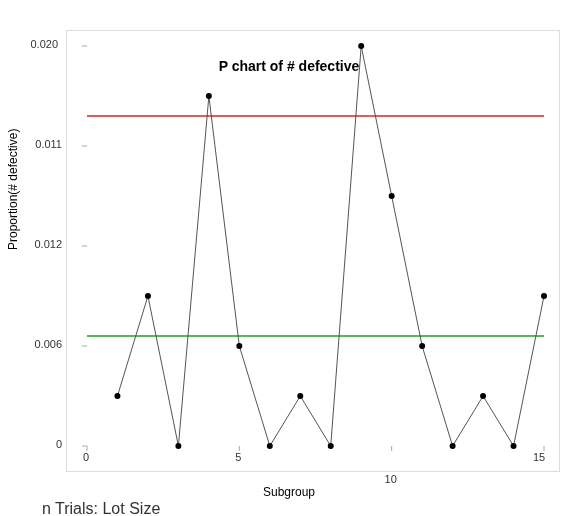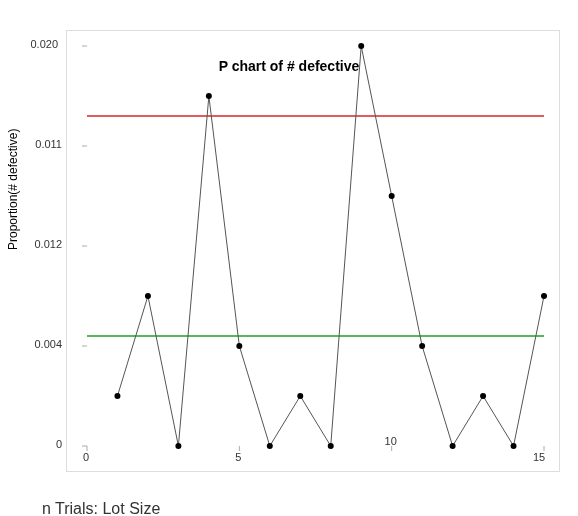--- a/index.html
+++ b/index.html
@@ -15,20 +15,21 @@
   .ucl-line{stroke:#d62728;stroke-width:1.5;}
   .data-line{stroke:#555;stroke-width:1;fill:none;}
   .data-point{fill:#000;stroke:none;}
 </style>
 </head>
 <body>
 
 <div class="chart-wrap">
   <div class="chart-title">P chart of # defective</div>
   <div class="y-axis-label">Proportion(# defective)</div>
+  <div class="x-axis-label">Subgroup</div>
   <div class="plot-area">
     <svg id="plot-svg" width="492" height="440">
         <line x1="20" x2="477" y1="84.99999999999997" y2="84.99999999999997" class="ucl-line"></line>
         <line x1="20" x2="477" y1="305.00000000000006" y2="305.00000000000006" class="center-line"></line>
         <path d="M50.46666666666667 365 L80.93333333333334 265 L111.4 415 L141.86666666666667 64.99999999999996 L172.33333333333331 315 L202.8 415 L233.26666666666668 365 L263.73333333333335 415 L294.2 15 L324.66666666666663 165 L355.1333333333333 315 L385.6 415 L416.06666666666666 365 L446.53333333333336 415 L477 265 " class="data-line"></path>
         <circle cx="50.46666666666667" cy="365" r="3" class="data-point"></circle>
         <circle cx="80.93333333333334" cy="265" r="3" class="data-point"></circle>
         <circle cx="111.4" cy="415" r="3" class="data-point"></circle>
         <circle cx="141.86666666666667" cy="64.99999999999996" r="3" class="data-point"></circle>
         <circle cx="172.33333333333331" cy="315" r="3" class="data-point"></circle>
@@ -48,23 +49,23 @@
         <line x1="477" x2="477" y1="415" y2="420" stroke="#aaa"></line>
         <line x1="15" x2="20" y1="415" y2="415" stroke="#aaa"></line>
         <line x1="15" x2="20" y1="315" y2="315" stroke="#aaa"></line>
         <line x1="15" x2="20" y1="215" y2="215" stroke="#aaa"></line>
         <line x1="15" x2="20" y1="115" y2="115" stroke="#aaa"></line>
         <line x1="15" x2="20" y1="15" y2="15" stroke="#aaa"></line>
       </svg>
   </div>
   <div id="tick-layer">
       <div class="tick-label" style="right: 516px; top: 438px; text-align: right; width: 40px;">0</div>
-      <div class="tick-label" style="right: 516px; top: 338px; text-align: right; width: 40px;">0.004</div>
+      <div class="tick-label" style="right: 516px; top: 338px; text-align: right; width: 40px;">0.006</div>
       <div class="tick-label" style="right: 516px; top: 238px; text-align: right; width: 40px;">0.012</div>
       <div class="tick-label" style="right: 516px; top: 138px; text-align: right; width: 40px;">0.011</div>
       <div class="tick-label" style="right: 520px; top: 38px; text-align: right; width: 40px;">0.020</div>
       <div class="tick-label" style="left: 76px; top: 451px; width: 20px; text-align: center;">0</div>
       <div class="tick-label" style="left: 228.333px; top: 451px; width: 20px; text-align: center;">5</div>
-      <div class="tick-label" style="left: 380.667px; top: 435px; width: 20px; text-align: center;">10</div>
+      <div class="tick-label" style="left: 380.667px; top: 473px; width: 20px; text-align: center;">10</div>
       <div class="tick-label" style="left: 533px; top: 451px; width: 20px; ">15</div>
     </div>
   <div class="footer-note">n Trials: Lot Size</div>
 </div>
 
 </body></html>

